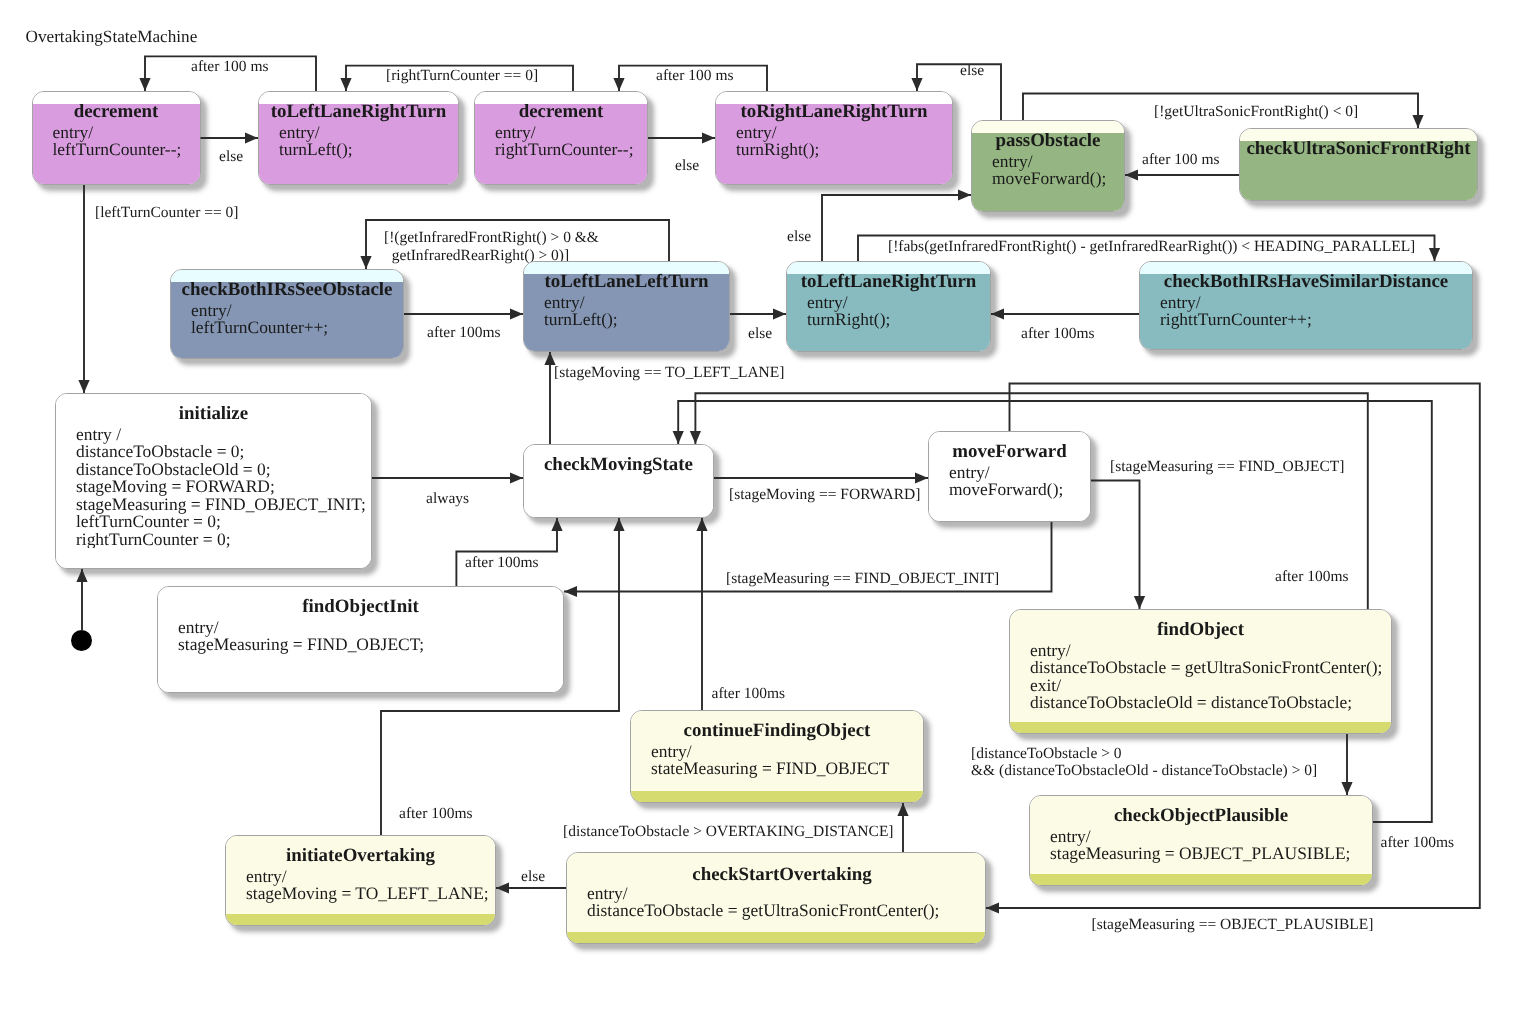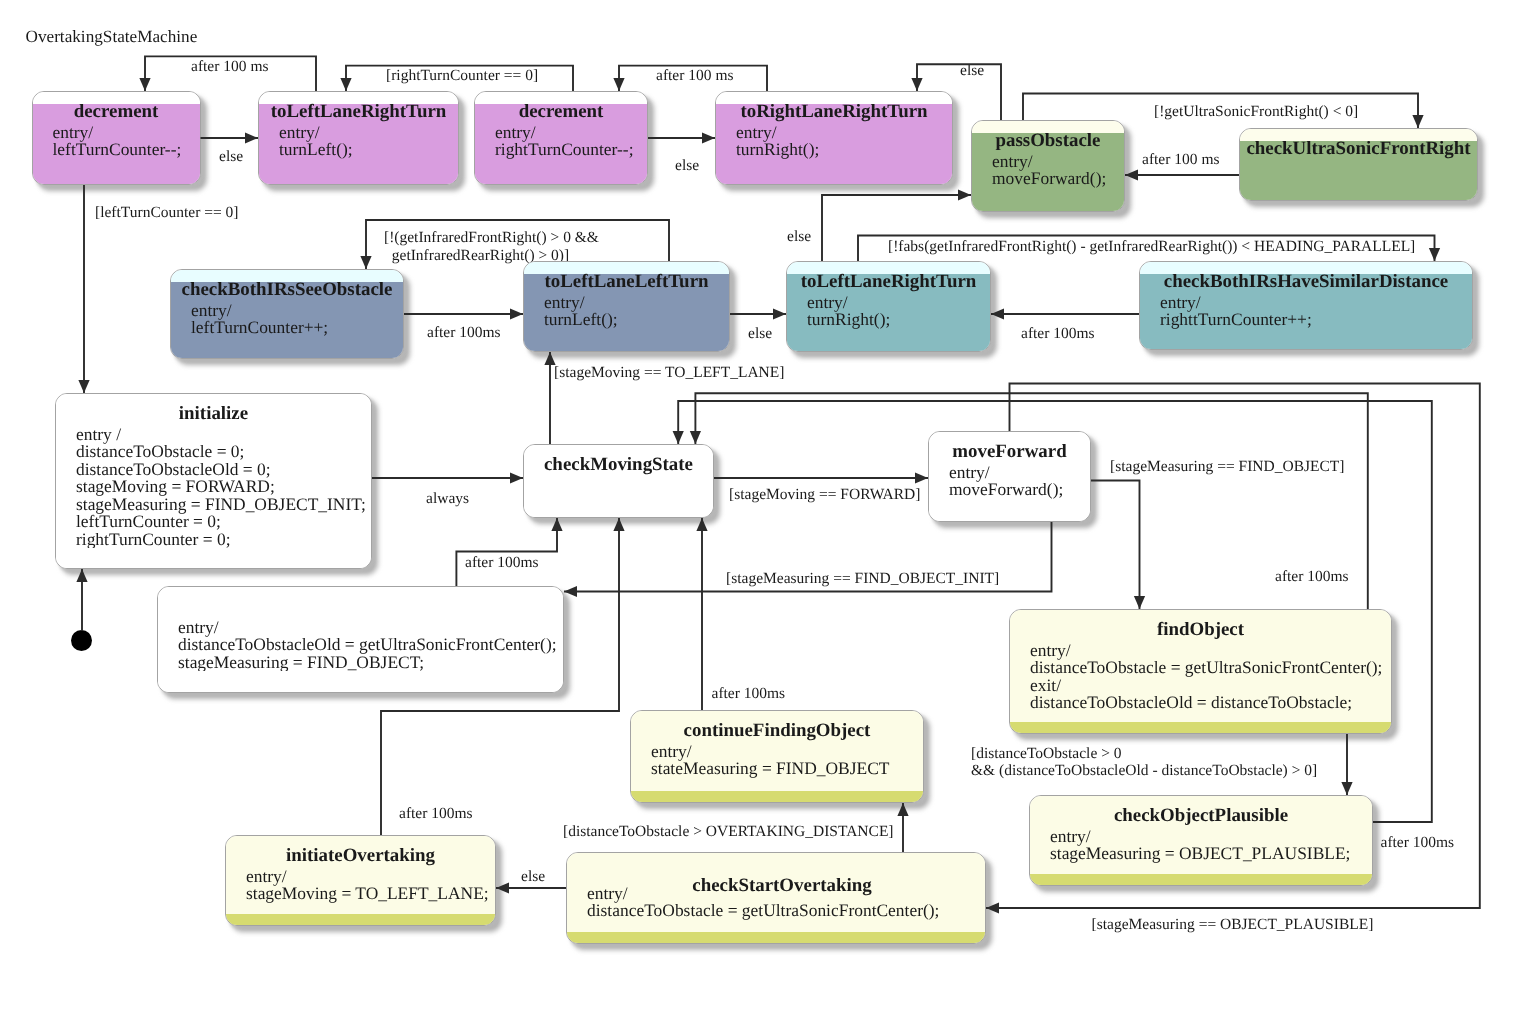--- a/index.html
+++ b/index.html
@@ -248,21 +248,22 @@
         <div class="state-body" style="top:32.8px;left:21px;"><div>entry/</div><div>moveForward();</div></div>
       </div>
     </div>
 <div class="state" style="left:157px;top:586px;width:407px;height:107px;">
       <div class="shadow"></div>
       <div class="shadow2"></div>
       <div class="frame">
         <div class="fill" style="top:0;bottom:0;background:#ffffff;"></div>
       </div>
       <div class="content">
-        <div class="state-body" style="top:32.8px;left:21px;"><div>entry/</div><div>distanceToObstacleOld = getUltraSonicFrontCenter();</div><div>stageMeasuring = FIND_OBJECT;</div></div>
+        <div class="state-name" style="top:11.3px;">findObjectInit</div>
+        <div class="state-body" style="top:32.8px;left:21px;"><div>entry/</div><div>stageMeasuring = FIND_OBJECT;</div></div>
       </div>
     </div>
 <div class="state" style="left:1009px;top:609px;width:383px;height:125px;">
       <div class="shadow"></div>
       <div class="shadow2"></div>
       <div class="frame">
         <div class="fill" style="top:0;bottom:11px;background:#fcfce6;"></div>
         <div class="fill" style="bottom:0;height:11px;background:#d6db70;"></div>
       </div>
       <div class="content">
@@ -307,21 +308,21 @@
       </div>
     </div>
 <div class="state" style="left:566px;top:852px;width:420px;height:92px;">
       <div class="shadow"></div>
       <div class="shadow2"></div>
       <div class="frame">
         <div class="fill" style="top:0;bottom:11px;background:#fcfce6;"></div>
         <div class="fill" style="bottom:0;height:11px;background:#d6db70;"></div>
       </div>
       <div class="content">
-        <div class="state-name" style="top:24px;margin-left:12px;">checkStartOvertaking</div>
+        <div class="state-name" style="top:13px;margin-left:12px;">checkStartOvertaking</div>
         <div class="state-body" style="top:32.8px;left:21px;"><div>entry/</div><div>distanceToObstacle = getUltraSonicFrontCenter();</div></div>
       </div>
     </div>
 <div class="init-dot" style="left:71px;top:630px;width:21px;height:21px;"></div>
 <div class="wire-label" style="left:191px;top:58px;">after 100 ms</div>
 <div class="wire-label" style="left:219px;top:148px;">else</div>
 <div class="wire-label" style="left:386px;top:67px;">[rightTurnCounter == 0]</div>
 <div class="wire-label" style="left:656px;top:67px;">after 100 ms</div>
 <div class="wire-label" style="left:675px;top:157px;">else</div>
 <div class="wire-label" style="left:960px;top:62px;">else</div>

